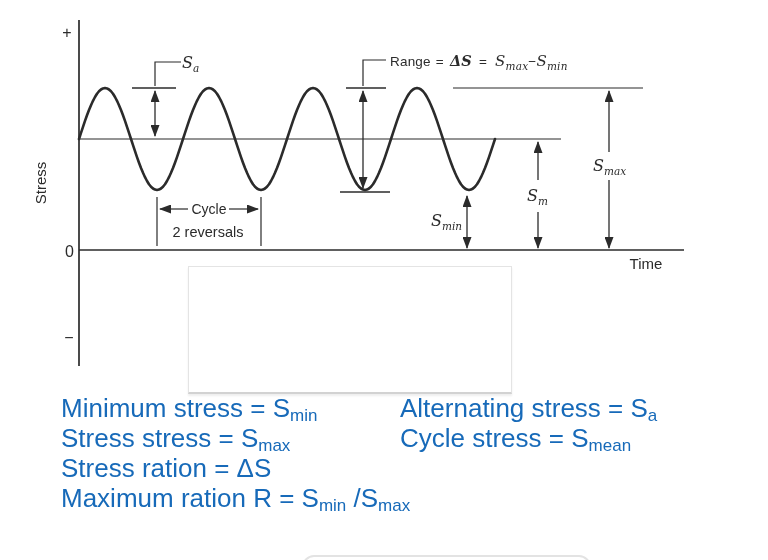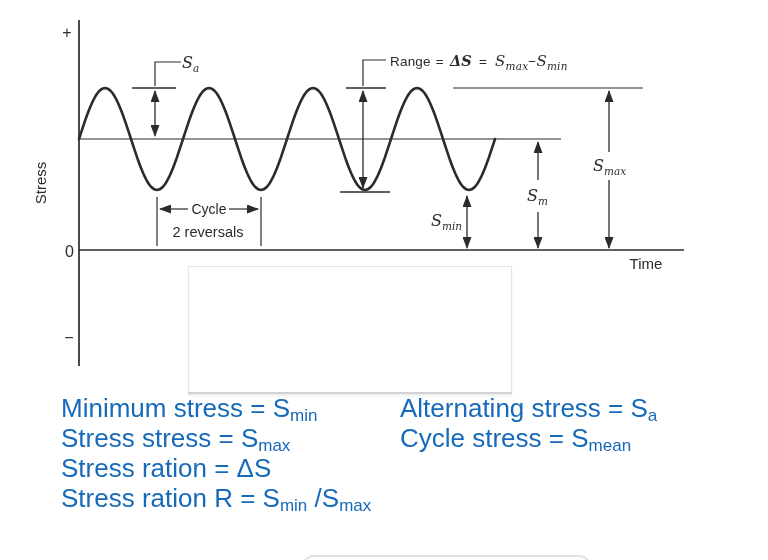--- a/index.html
+++ b/index.html
@@ -92,21 +92,21 @@
   <line class="stroke" x1="609" y1="180" x2="609" y2="248" stroke-width="1.3" marker-end="url(#ah)"></line>
   <text class="slab" x="593" y="171"><tspan>S</tspan><tspan dy="4" class="ssub">max</tspan></text>
 </svg>
 
 <div class="overlay-box"></div>
 
 <div class="formulas col-left">
   <div class="fline"><span>Minimum stress = S</span><sub>min</sub><span></span><sub></sub></div>
   <div class="fline"><span>Stress stress = S</span><sub>max</sub><span></span><sub></sub></div>
   <div class="fline"><span>Stress ration = ΔS</span><sub></sub><span></span><sub></sub></div>
-  <div class="fline"><span>Stress ration R = S</span><sub>min</sub><span> /S</span><sub>max</sub></div>
+  <div class="fline"><span>Maximum ration R = S</span><sub>min</sub><span> /S</span><sub>max</sub></div>
 </div>
 
 <div class="formulas col-right">
   <div class="fline"><span>Alternating stress = S</span><sub>a</sub><span></span><sub></sub></div>
   <div class="fline"><span>Cycle stress = S</span><sub>mean</sub><span></span><sub></sub></div>
 </div>
 
 <div class="bottom-pill"></div>
 
 </body></html>

